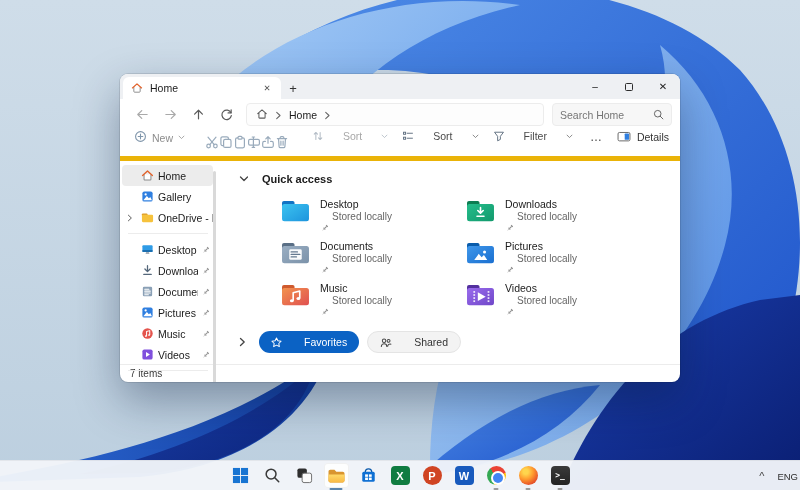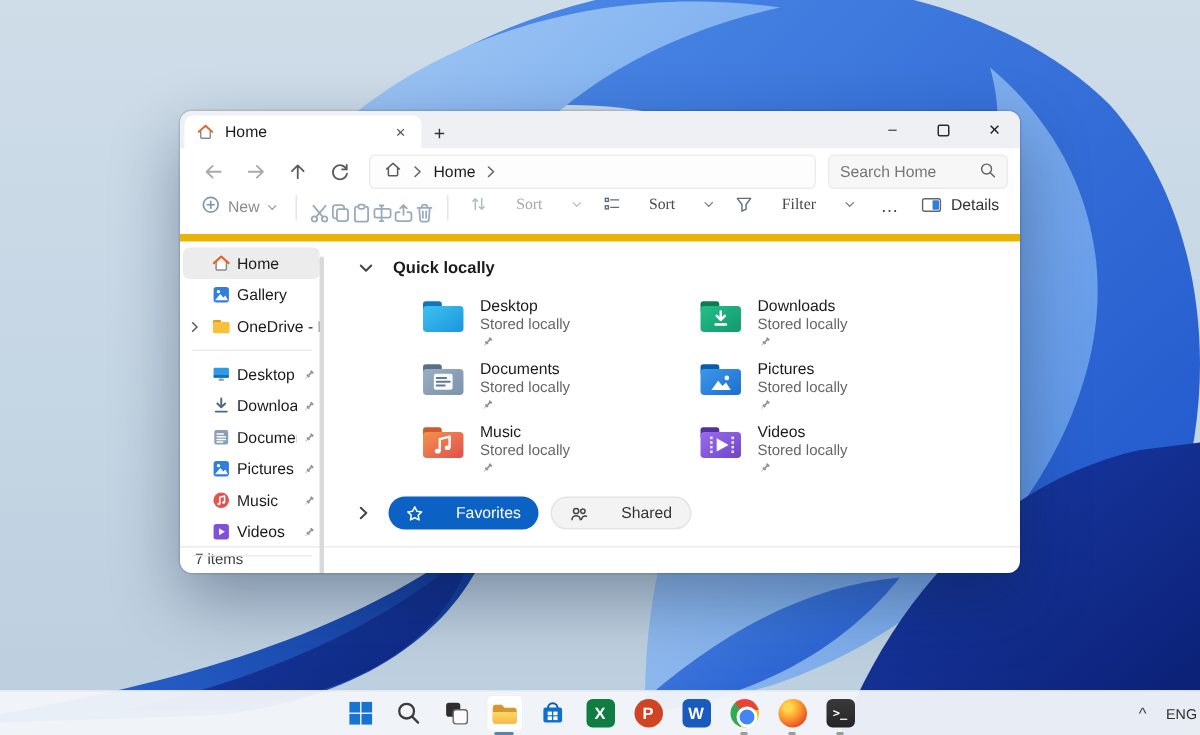--- a/index.html
+++ b/index.html
@@ -67,21 +67,21 @@
   .search-input { flex:1; min-width:0; border:none; outline:none; background:transparent; font-size:10.5px;
     font-family:"Liberation Sans", sans-serif; color:#444; }
   .search-input::placeholder { color:#767676; }
 
   
   .toolbar { height:31px; background:#fff; border-bottom:5px solid #eab308; display:flex; align-items:flex-start;
     padding:0 10px; flex-shrink:0; }
   .tb-new { display:flex; align-items:center; gap:5px; font-size:10.5px; color:#8c8c8c; padding:0 4px; }
   .tsep { width:1px; height:17px; background:#e6e6e6; margin:0 8px; }
   .tool-ic { width:27px; height:24px; display:flex; align-items:center; justify-content:center; border-radius:4px; opacity:.8; }
-  .tb-dd { display:flex; align-items:center; gap:19px; font-size:10.5px; padding:0 7px;font-family:Liberation Serif, serif; }
+  .tb-dd { display:flex; align-items:center; gap:19px; font-size:10.5px; padding:0 7px; }
   .tb-dd.dis { color:#a8a8a8; }
   .tb-dd.en { color:#4a4a4a; }
   .tb-more { font-size:12px; color:#444; padding:0 10px; letter-spacing:1px; }
   .tb-details { margin-left:auto; display:flex; align-items:center; gap:6px; font-size:10.5px; color:#333; padding:0 4px; }
 
   
   .main { flex:1; display:flex; min-height:0; }
   .sidebar { width:96px; padding-top:4px; position:relative; flex-shrink:0; }
   .sb-row { height:21px; display:flex; align-items:center; margin:0 3px 0 2px; padding-left:2px; border-radius:4px; gap:4px; }
   .sb-row.sel { background:#ececec; }
@@ -92,21 +92,21 @@
   .sb-sep { height:1px; background:#ececec; margin:5px 8px; }
   .sb-scroll { position:absolute; right:0px; top:10px; width:3px; height:215px; border-radius:2px; background:#d9d9d9; }
 
   .content { flex:1; padding-top:8px; position:relative; min-width:0; }
   .section-head { display:flex; align-items:center; gap:13px; padding-left:23px; height:20px; }
   .section-title { font-size:11px; font-weight:bold; color:#1b1b1b; }
   .qa-grid { margin:7px 0 0 62px; display:grid; grid-template-columns:185px 185px; row-gap:3px; }
   .qa-item { display:flex; gap:9px; padding:2px; height:39px; border-radius:4px; }
   .qa-text { display:flex; flex-direction:column; }
   .qa-name { font-size:10.5px; color:#1b1b1b; line-height:12.5px; }
-  .qa-sub { font-size:10px; color:#666; line-height:12px; }
+  .qa-sub { font-size:10px; color:#666; line-height:12px;margin-left:12px; }
   .qa-pin { margin-top:1px; margin-left:1px; display:flex; }
   .pills-row { margin:12px 0 0 23px; display:flex; align-items:center; gap:13px; }
   .pills { display:flex; gap:8px; }
   .pill { height:22px; border-radius:11px; display:flex; align-items:center; gap:22px; padding:0 12px; font-size:10.5px; }
   .pill.active { background:#0b62c4; color:#fff; }
   .pill.plain { background:#f3f3f3; border:1px solid #e4e4e4; color:#333; }
 
   .statusbar { height:18px; border-top:1px solid #ececec; display:flex; align-items:center; padding-left:10px;
     font-size:10px; color:#3a3a3a; flex-shrink:0; }
 </style>
@@ -498,21 +498,21 @@
         </div>
 
         <div class="sb-scroll"></div>
       </div>
 
       <div class="content">
         <div class="section-head">
           <svg width="10" height="10" viewBox="0 0 10 10">
               <path d="M1.5 3 L5 6.5 L8.5 3" fill="none" stroke="#444" stroke-width="1.3" stroke-linecap="round" stroke-linejoin="round"></path>
             </svg>
-          <span class="section-title">Quick locally</span>
+          <span class="section-title">Quick access</span>
         </div>
 
         <div class="qa-grid">
 
           <div class="qa-item">
             <svg width="31" height="26" viewBox="0 0 32 27">
               <defs>
                   <linearGradient id="gDesk" x1="0" y1="0" x2="1" y2="1">
                     <stop offset="0" stop-color="#3cc3f0"></stop>
                     <stop offset="1" stop-color="#1d94dd"></stop>

